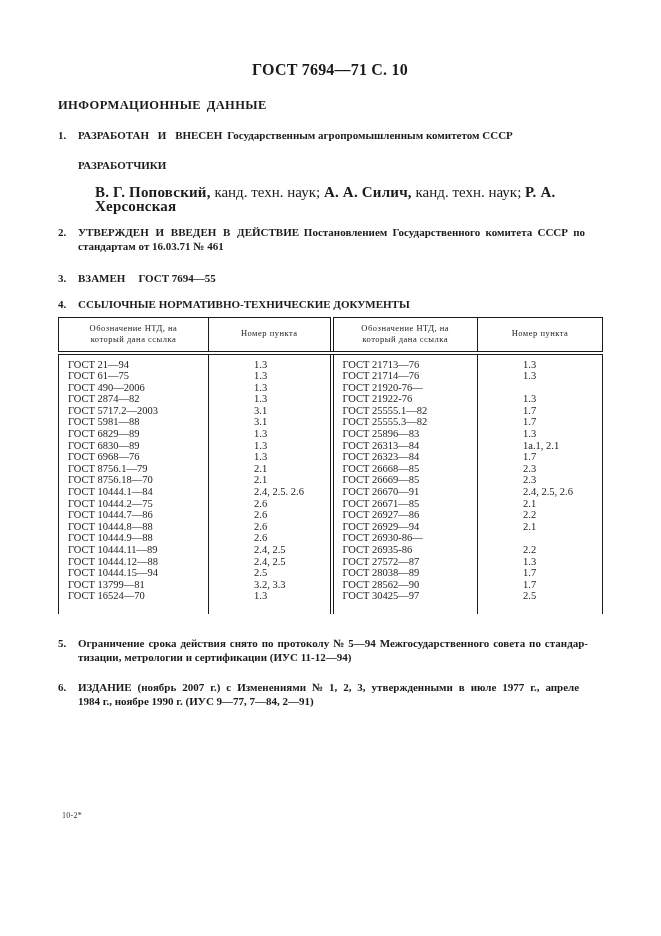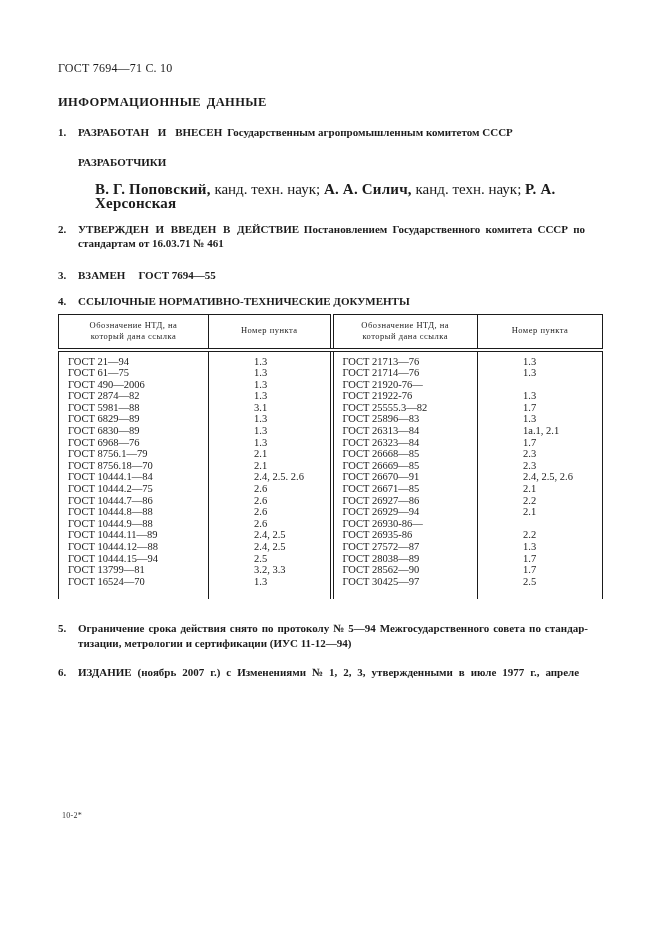--- a/index.html
+++ b/index.html
@@ -4,21 +4,21 @@
 <style>
   :root { --ink:#1b1b1b; --line:#1b1b1b; --bg:#ffffff; }
   * { margin:0; padding:0; box-sizing:border-box; }
   html,body { background:#e8e8e8; }
   .page {
     position:relative; width:661px; height:936px; background:var(--bg);
     color:var(--ink); font-family:"Liberation Serif","DejaVu Serif",serif;
     overflow:hidden; margin:0 auto;
   }
   .content { padding:0 59px 0 58px; }
-  .hdr-right { margin-top:61px; text-align:left; font-weight:normal; font-size:12px; letter-spacing:.2px; }
+  .hdr-right { margin-top:61px; text-align:center; font-weight:bold; font-size:16px; letter-spacing:.2px; }
   .doc-title { margin-top:19px; text-align:left; font-weight:bold; font-size:12.5px; letter-spacing:.4px; word-spacing:2px; }
   .item { position:relative; padding-left:20px; margin-top:15px; font-size:11px; line-height:14.5px; font-weight:bold; }
   .item .num { position:absolute; left:0; top:0; }
   .lead1 { word-spacing:6px; margin-right:5px; }
   .lead2 { word-spacing:4px; margin-right:2px; }
   .lead3 { margin-right:13px; }
   .sp2 { word-spacing:2.5px; }
   .sp3 { word-spacing:3.2px; }
   .sp1 { word-spacing:1.2px; }
   .subheading { margin:15px 0 0 20px; font-weight:bold; font-size:11px; line-height:14px; }
@@ -123,20 +123,26 @@
             <td class="c-name mid">ГОСТ 21920-76—</td>
             <td class="c-num sep"></td>
           </tr>
           <tr>
             <td class="c-name">ГОСТ 2874—82</td>
             <td class="c-num sep">1.3</td>
             <td class="c-name mid">ГОСТ 21922-76</td>
             <td class="c-num sep">1.3</td>
           </tr>
           <tr>
+            <td class="c-name">ГОСТ 5717.2—2003</td>
+            <td class="c-num sep">3.1</td>
+            <td class="c-name mid">ГОСТ 25555.1—82</td>
+            <td class="c-num sep">1.7</td>
+          </tr>
+          <tr>
             <td class="c-name">ГОСТ 5981—88</td>
             <td class="c-num sep">3.1</td>
             <td class="c-name mid">ГОСТ 25555.3—82</td>
             <td class="c-num sep">1.7</td>
           </tr>
           <tr>
             <td class="c-name">ГОСТ 6829—89</td>
             <td class="c-num sep">1.3</td>
             <td class="c-name mid">ГОСТ 25896—83</td>
             <td class="c-num sep">1.3</td>
@@ -236,18 +242,19 @@
 
     <div class="item item-5">
       <span class="num">5.</span>
       <span class="sp1">Ограничение срока действия снято по протоколу № 5—94 Межгосударственного совета по стандар-</span><br>
       <span>тизации, метрологии и сертификации (ИУС 11-12—94)</span>
     </div>
 
     <div class="item item-6">
       <span class="num">6.</span>
       <span class="sp3">ИЗДАНИЕ (ноябрь 2007 г.) с Изменениями № 1, 2, 3, утвержденными в июле 1977 г., апреле</span><br>
+      <span>1984 г., ноябре 1990 г. (ИУС 9—77, 7—84, 2—91)</span>
     </div>
 
   </div>
 
   <div class="footer-mark">10-2*</div>
 </div>
 
 </body></html>

